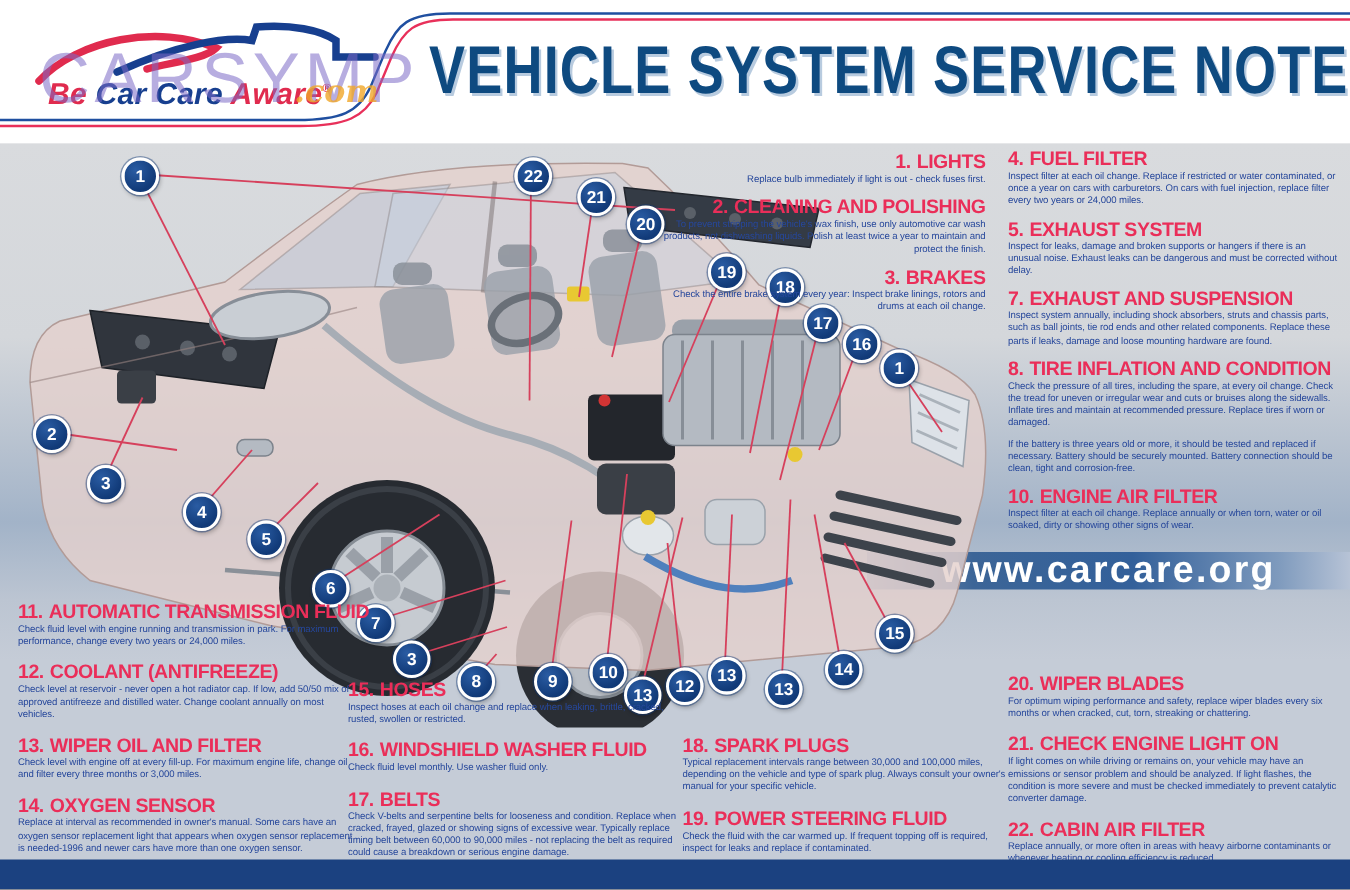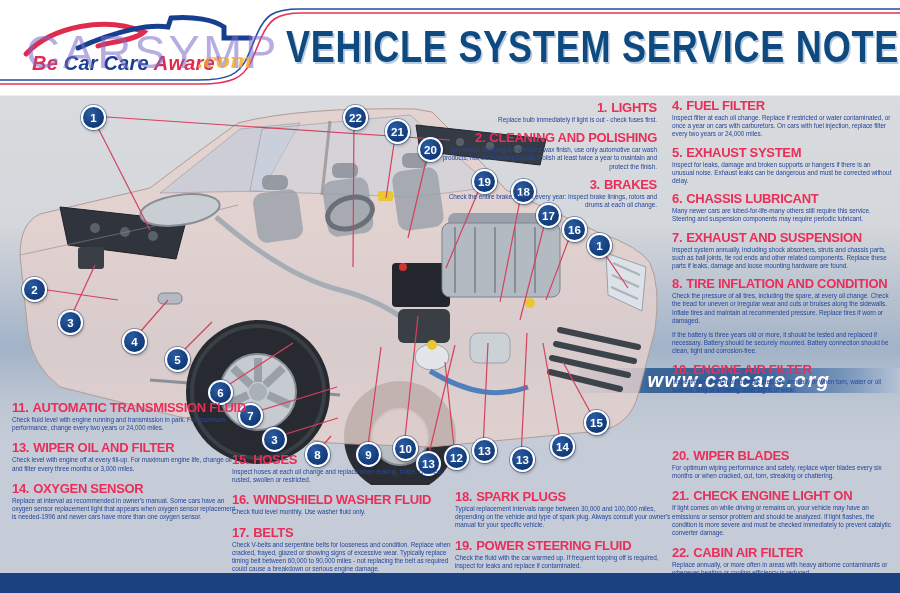--- a/index.html
+++ b/index.html
@@ -41,21 +41,21 @@
   .col-botmid2{left:455px;top:489px;width:220px;}
   .col-botmid2 .note p{margin-bottom:8px;}
   .col-botright{left:672px;top:448px;width:224px;}
   .col-botright .note p{margin-bottom:8px;}
   
   .banner{
     position:absolute;left:578px;top:368px;width:322px;height:25px;z-index:1;
     background:linear-gradient(90deg,#859cbc 0%,#3c6597 22%,#33609a 55%,#7e9abd 85%,#b7c3d6 100%);
     display:flex;align-items:center;justify-content:center;
   }
-  .banner span{color:#fff;font-weight:bold;font-style:italic;font-size:20px;letter-spacing:1.5px;}
+  .banner span{color:#fff;font-weight:bold;font-size:25px;letter-spacing:1.5px;}
   .footer{position:absolute;left:0;bottom:0;width:900px;height:20px;background:#1b4180;z-index:8;}
   
   .car{position:absolute;left:0;top:95px;z-index:2;}
   .leaders{position:absolute;left:0;top:0;z-index:5;pointer-events:none;}
   .callout{
     position:absolute;z-index:6;width:21px;height:21px;border-radius:50%;
     background:radial-gradient(circle at 35% 30%,#2a5ca3,#113a78 70%);
     border:2px solid #fff;box-shadow:0 0 0 1px rgba(18,58,120,.45),1px 2px 3px rgba(0,0,0,.25);
     color:#fff;font-weight:bold;font-size:11.5px;display:flex;align-items:center;justify-content:center;
   }
@@ -302,24 +302,20 @@
   <div class="note-col col-right">
     <div class="note">
       <h3><span class="num">4.</span><span>FUEL FILTER</span></h3>
       <p>Inspect filter at each oil change.  Replace if restricted or water contaminated, or once a year on cars with carburetors. On cars with fuel injection, replace filter every two years or 24,000 miles.</p>
     </div>
     <div class="note">
       <h3><span class="num">5.</span><span>EXHAUST SYSTEM</span></h3>
       <p>Inspect for leaks, damage and broken supports or hangers if there is an unusual noise.  Exhaust leaks can be dangerous and must be corrected without delay.</p>
     </div>
     <div class="note">
-      <h3><span class="num">6.</span><span>CHASSIS LUBRICANT</span></h3>
-      <p>Many newer cars are lubed-for-life-many others still require this service. Steering and suspension components may require periodic lubricant.</p>
-    </div>
-    <div class="note">
       <h3><span class="num">7.</span><span>EXHAUST AND SUSPENSION</span></h3>
       <p>Inspect system annually, including shock absorbers, struts and chassis parts, such as ball joints, tie rod ends and other related components. Replace these parts if leaks, damage and loose mounting hardware are found.</p>
     </div>
     <div class="note">
       <h3><span class="num">8.</span><span>TIRE INFLATION AND CONDITION</span></h3>
       <p>Check the pressure of all tires, including the spare, at every oil change. Check the tread for uneven or irregular wear and cuts or bruises along the sidewalls.  Inflate tires and maintain at recommended pressure. Replace tires if worn or damaged.</p>
     </div>
     <div class="note">
       <p>If the battery is three years old or more, it should be tested and replaced if necessary. Battery should be securely mounted.  Battery connection should be clean, tight and corrosion-free.</p>
     </div>
@@ -328,20 +324,24 @@
       <p>Inspect filter at each oil change.  Replace annually or when torn, water or oil soaked, dirty or showing other signs of wear.</p>
     </div>
   </div>
 
   <div class="note-col col-botleft">
     <div class="note">
       <h3><span class="num">11.</span><span>AUTOMATIC TRANSMISSION FLUID</span></h3>
       <p>Check fluid level with engine running and transmission in park. For maximum performance, change every two years or 24,000 miles.</p>
     </div>
     <div class="note">
+      <h3><span class="num">12.</span><span>COOLANT (ANTIFREEZE)</span></h3>
+      <p>Check level at reservoir - never open a hot radiator cap. If low, add 50/50 mix of approved antifreeze and distilled water.  Change coolant annually on most vehicles.</p>
+    </div>
+    <div class="note">
       <h3><span class="num">13.</span><span>WIPER OIL AND FILTER</span></h3>
       <p>Check level with engine off at every fill-up.  For maximum engine life, change oil and filter every three months or 3,000 miles.</p>
     </div>
     <div class="note">
       <h3><span class="num">14.</span><span>OXYGEN SENSOR</span></h3>
       <p>Replace at interval as recommended in owner's manual. Some cars have an oxygen sensor replacement light that appears when oxygen sensor replacement is needed-1996 and newer cars have more than one oxygen sensor.</p>
     </div>
   </div>
 
   <div class="note-col col-botmid1">

